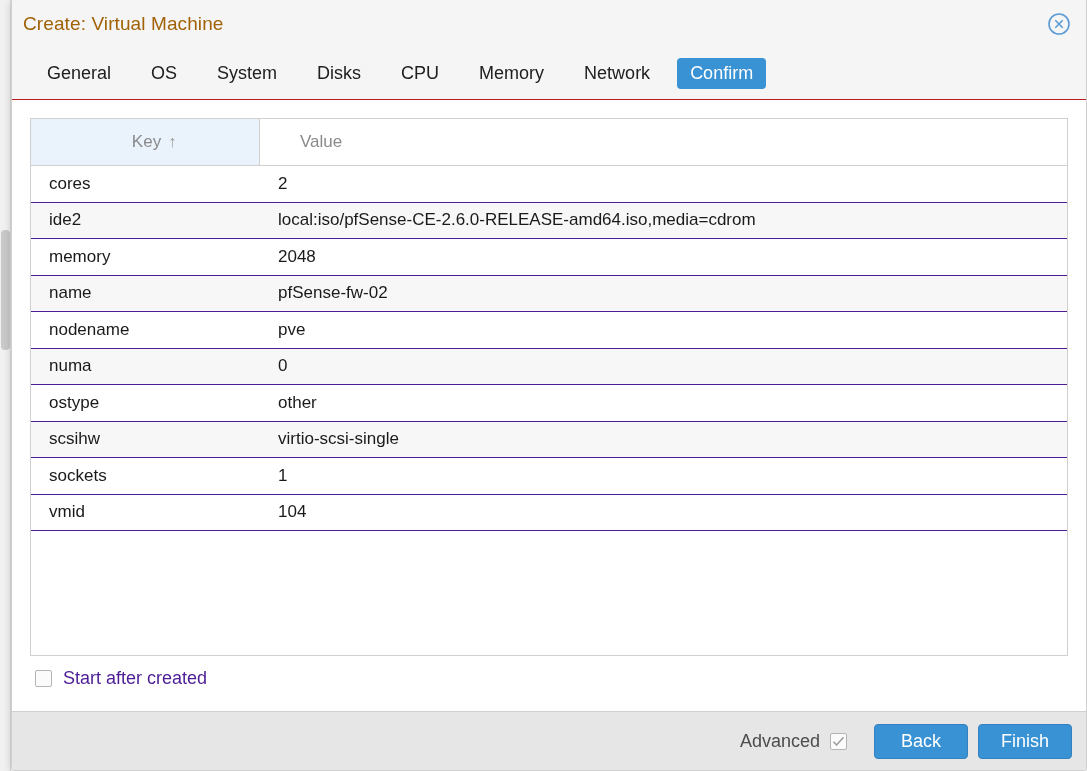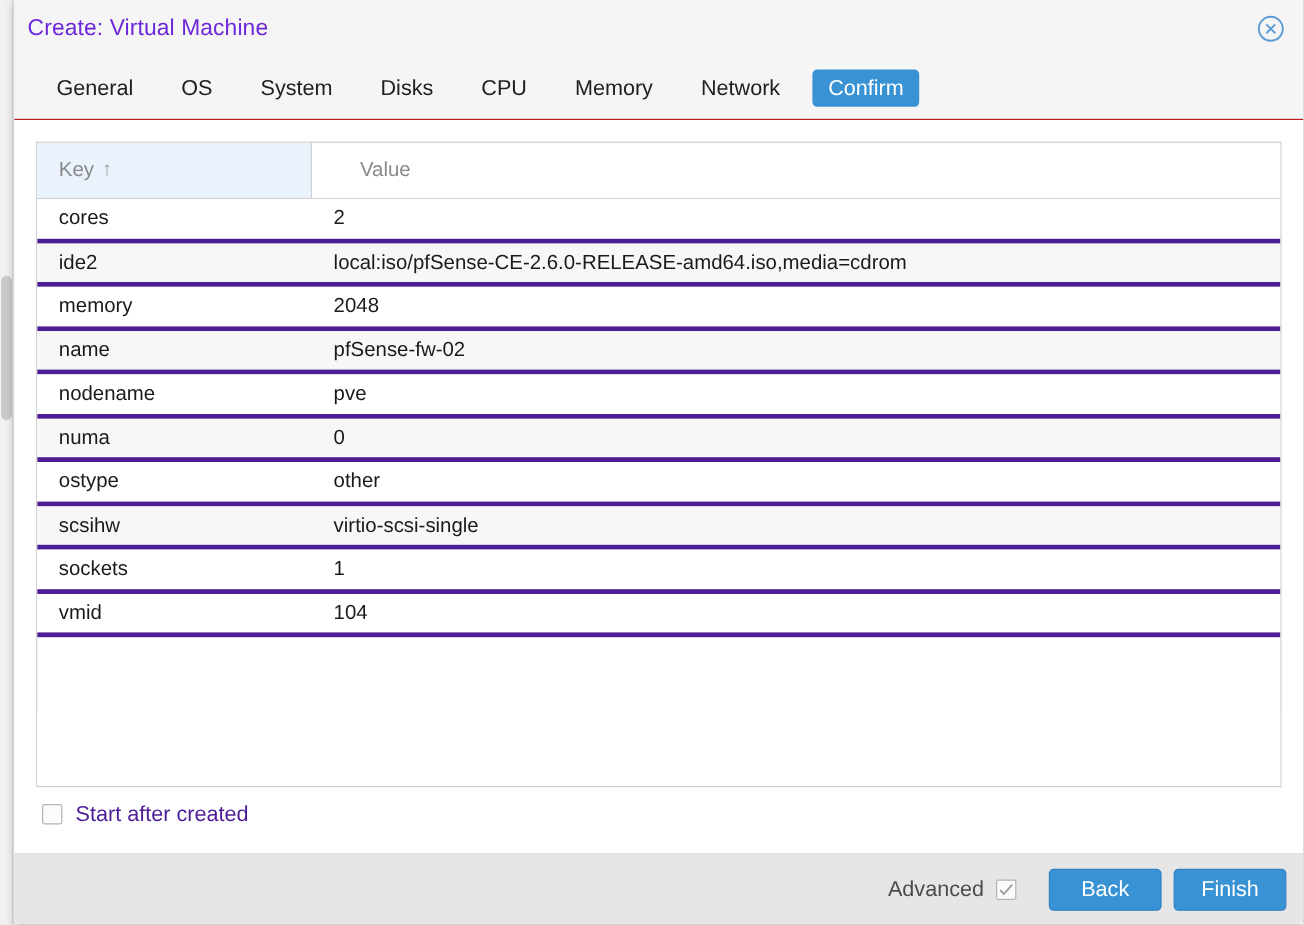--- a/index.html
+++ b/index.html
@@ -43,21 +43,21 @@
   
   #titlebar {
     position: relative;
     height: 48px; flex: 0 0 48px;
     background: #f5f5f5;
     display: flex; align-items: center;
   }
   #dialog-title {
     margin-left: 11px;
     font-size: 19px;
-    color: #6d28d9;
+    color: #a16207;
     letter-spacing: 0.1px;
   }
   #close-btn {
     position: absolute;
     right: 14px; top: 11px;
     width: 26px; height: 26px;
     cursor: pointer;
     display: flex; align-items: center; justify-content: center;
   }
   #close-btn svg { display: block; }
@@ -112,34 +112,35 @@
     font-size: 17px;
     color: #8a8a8a;
     padding-left: 18px;
     cursor: pointer;
     position: relative;
   }
   .hcell.key {
     width: 229px; flex: 0 0 229px;
     background: #eaf2fb;
     border-right: 1px solid #d0d0d0;
+    justify-content: center;
   }
   .hcell.value { flex: 1 1 auto; padding-left: 40px; }
   .sort-arrow {
     margin-left: 7px;
     font-size: 16px;
     color: #9a9a9a;
     line-height: 1;
   }
 
   #grid-rows { flex: 1 1 auto; }
   .row {
     display: flex;
     height: 36.5px;
-    border-bottom: 4px solid #4c1d95;
+    border-bottom: 1px solid #4c1d95;
     align-items: center;
     cursor: pointer;
   }
   .row.odd { background: #ffffff; }
   .row.even { background: #f7f7f7; }
   .cell {
     font-size: 17px;
     color: #1a1a1a;
     padding-left: 18px;
     white-space: nowrap;

